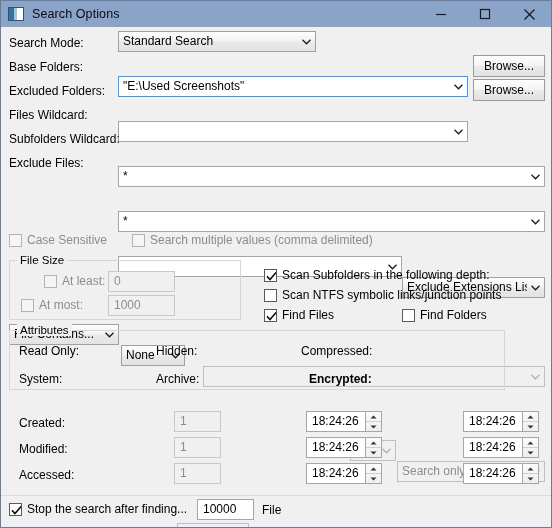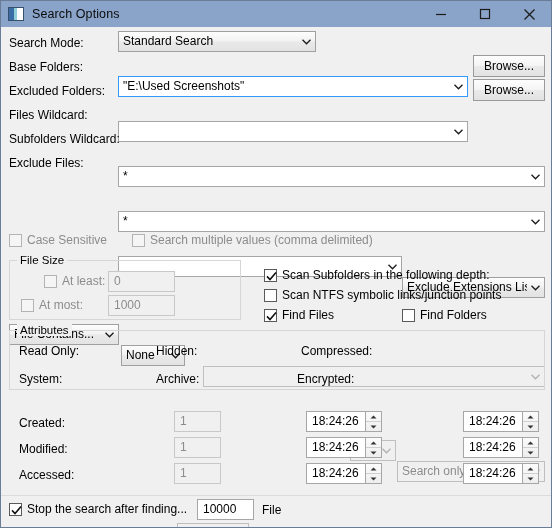--- a/index.html
+++ b/index.html
@@ -395,35 +395,35 @@
             <path d="M1 5.4 L4 8.6 L10 1.6" fill="none" stroke="#111" stroke-width="1.6"></path>
           </svg>
       </span>
       <span class="cbl">Find Files</span>
     </div>
     <div class="abs cb" style="left:401px; top:281px;">
       <span class="box"></span>
       <span class="cbl">Find Folders</span>
     </div>
 
-    <div class="abs group" style="left:8px; top:303px; width:536px; height:60px;">
+    <div class="abs group" style="left:8px; top:303px; width:496px; height:60px;">
       <span class="gtitle">Attributes</span>
     </div>
 
     <div class="abs lbl" style="left:18px; top:317px;">Read Only:</div>
 
     <div class="abs lbl" style="left:155px; top:317px;">Hidden:</div>
 
     <div class="abs lbl" style="left:300px; top:317px;">Compressed:</div>
 
     <div class="abs lbl" style="left:18px; top:345px;">System:</div>
 
     <div class="abs lbl" style="left:155px; top:345px;">Archive:</div>
 
-    <div class="abs lbl" style="left:296px; top:345px;">Encrypted:</div>
+    <div class="abs lbl" style="left:308px; top:345px;font-weight:bold;">Encrypted:</div>
 
 
     <div class="abs lbl" style="left:18px; top:389px;">Created:</div>
 
     <div class="abs textbox grey" style="left:173px; top:384px; width:47px;">1</div>
 
     <div class="abs row-flex" style="left:305px; top:384px;">
       <div class="textbox" style="width:60px;">18:24:26</div>
       <div class="spin">
         <i>

